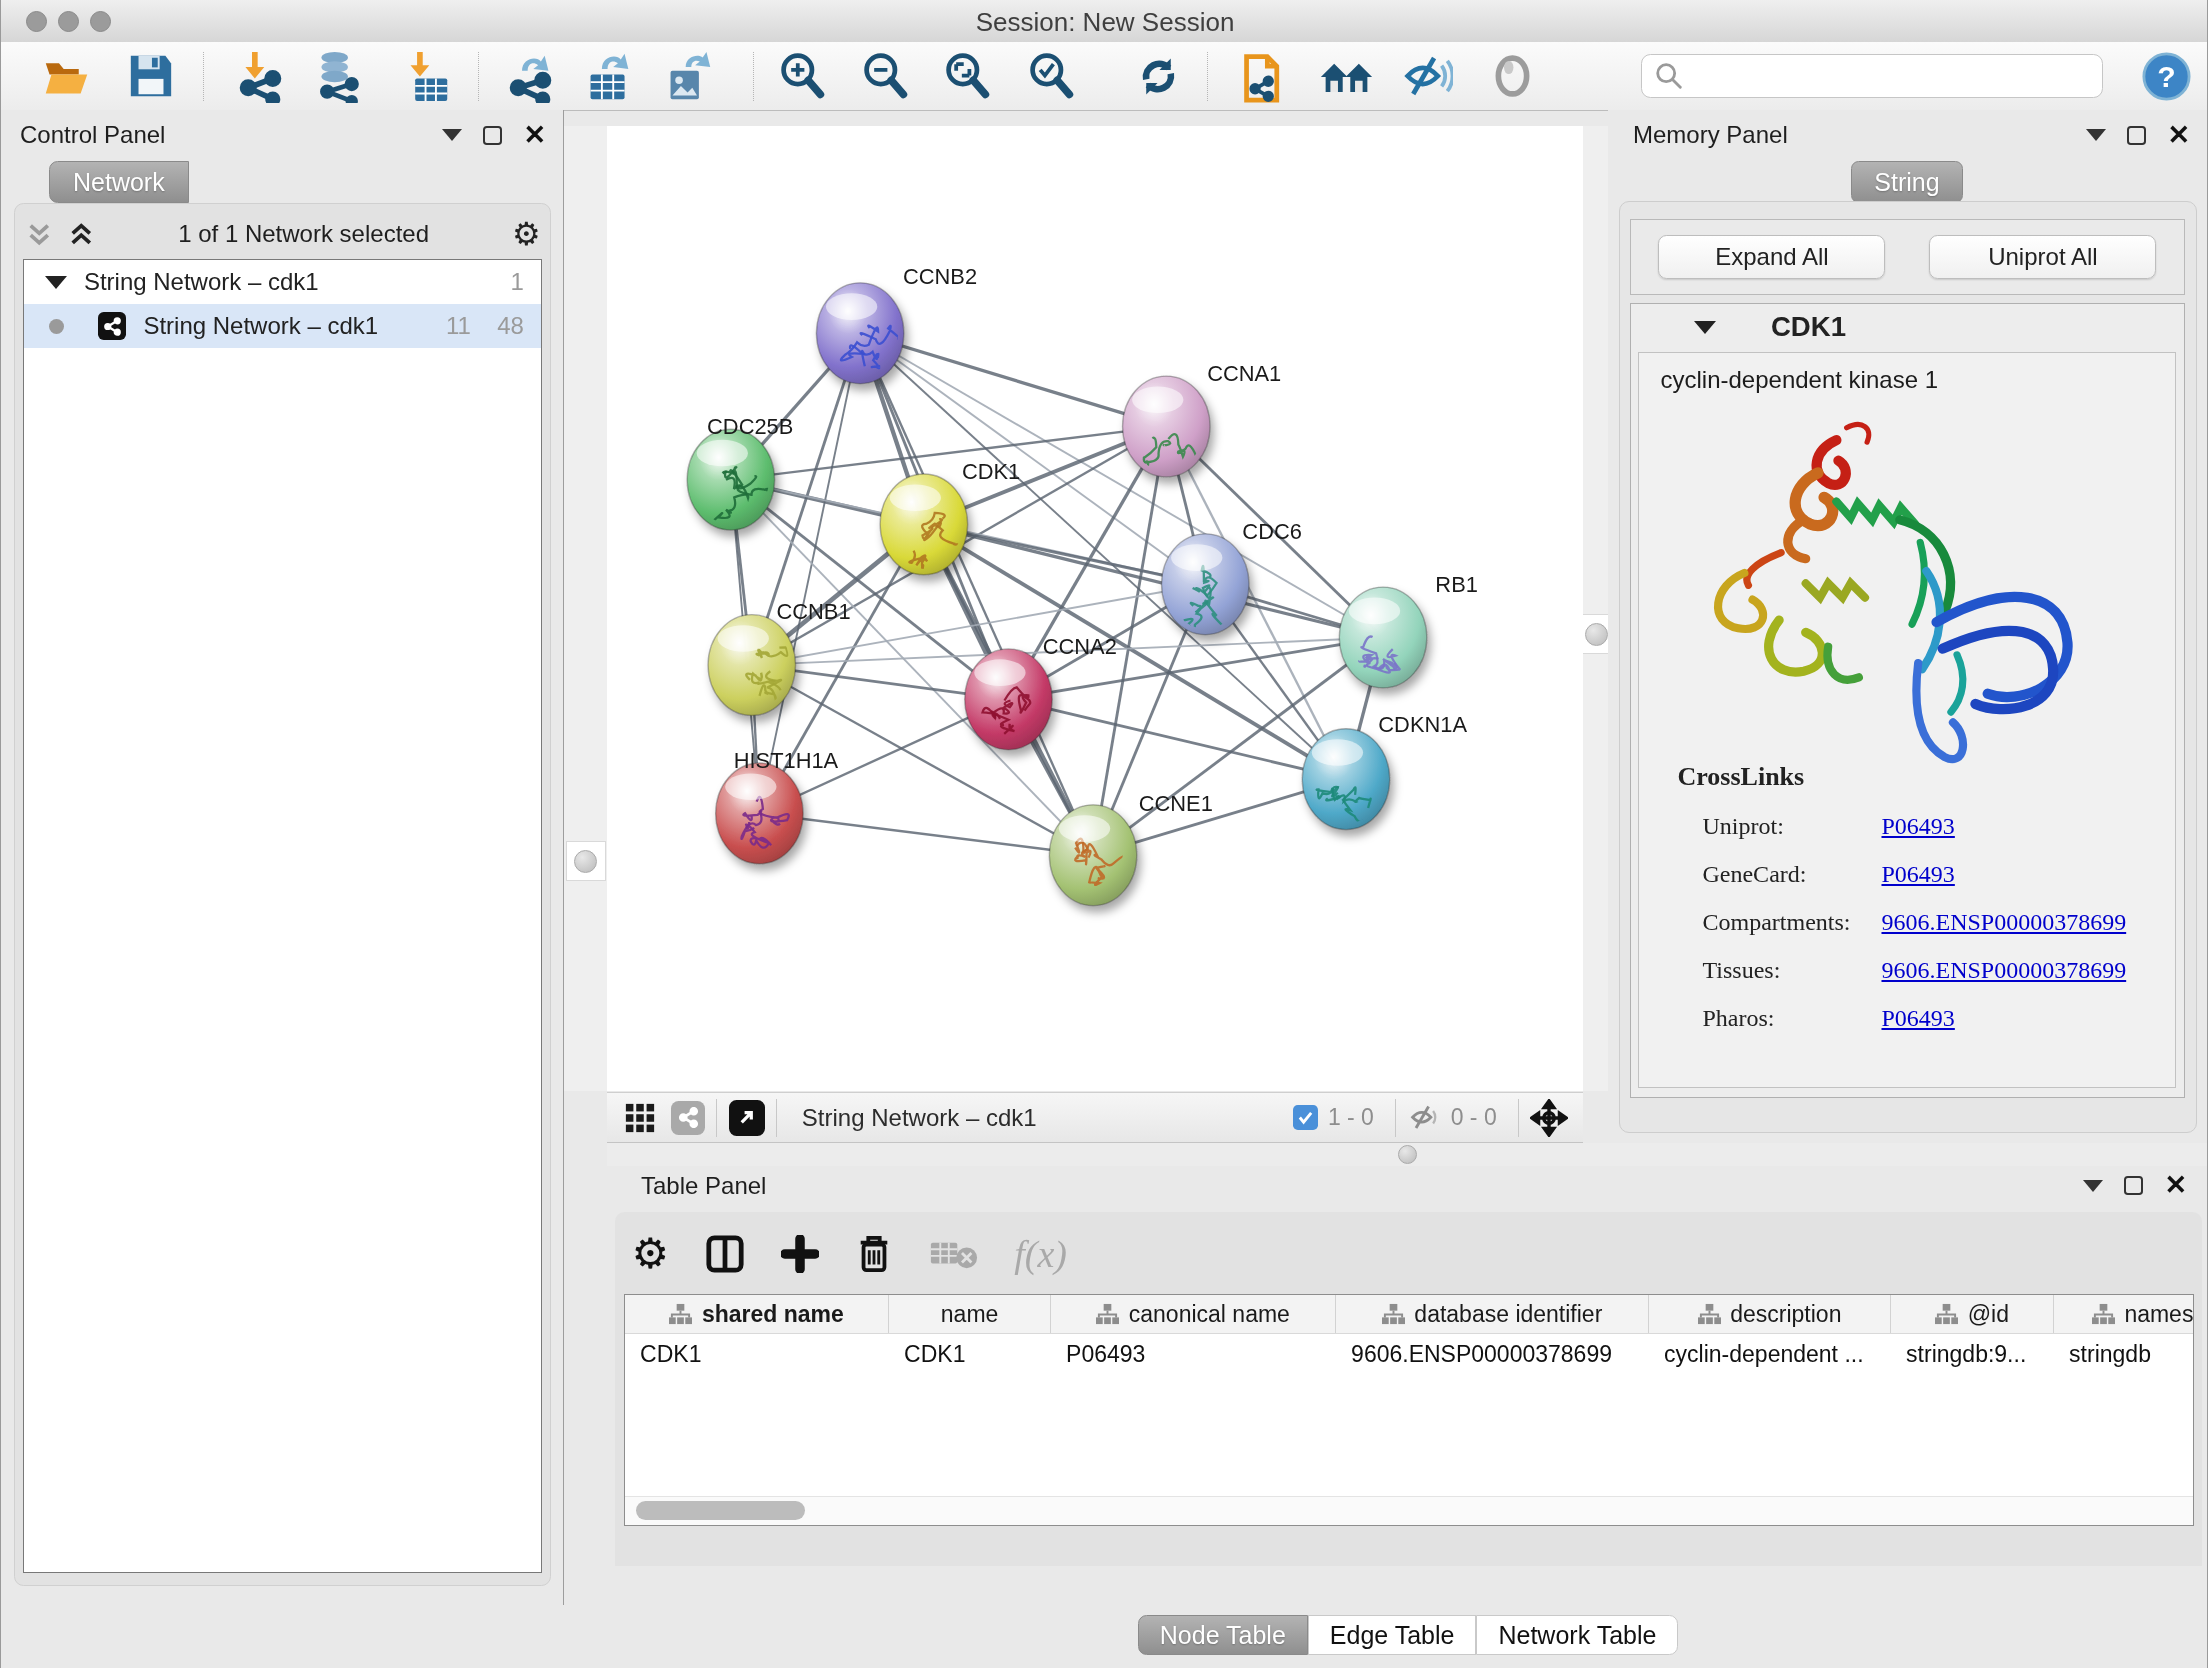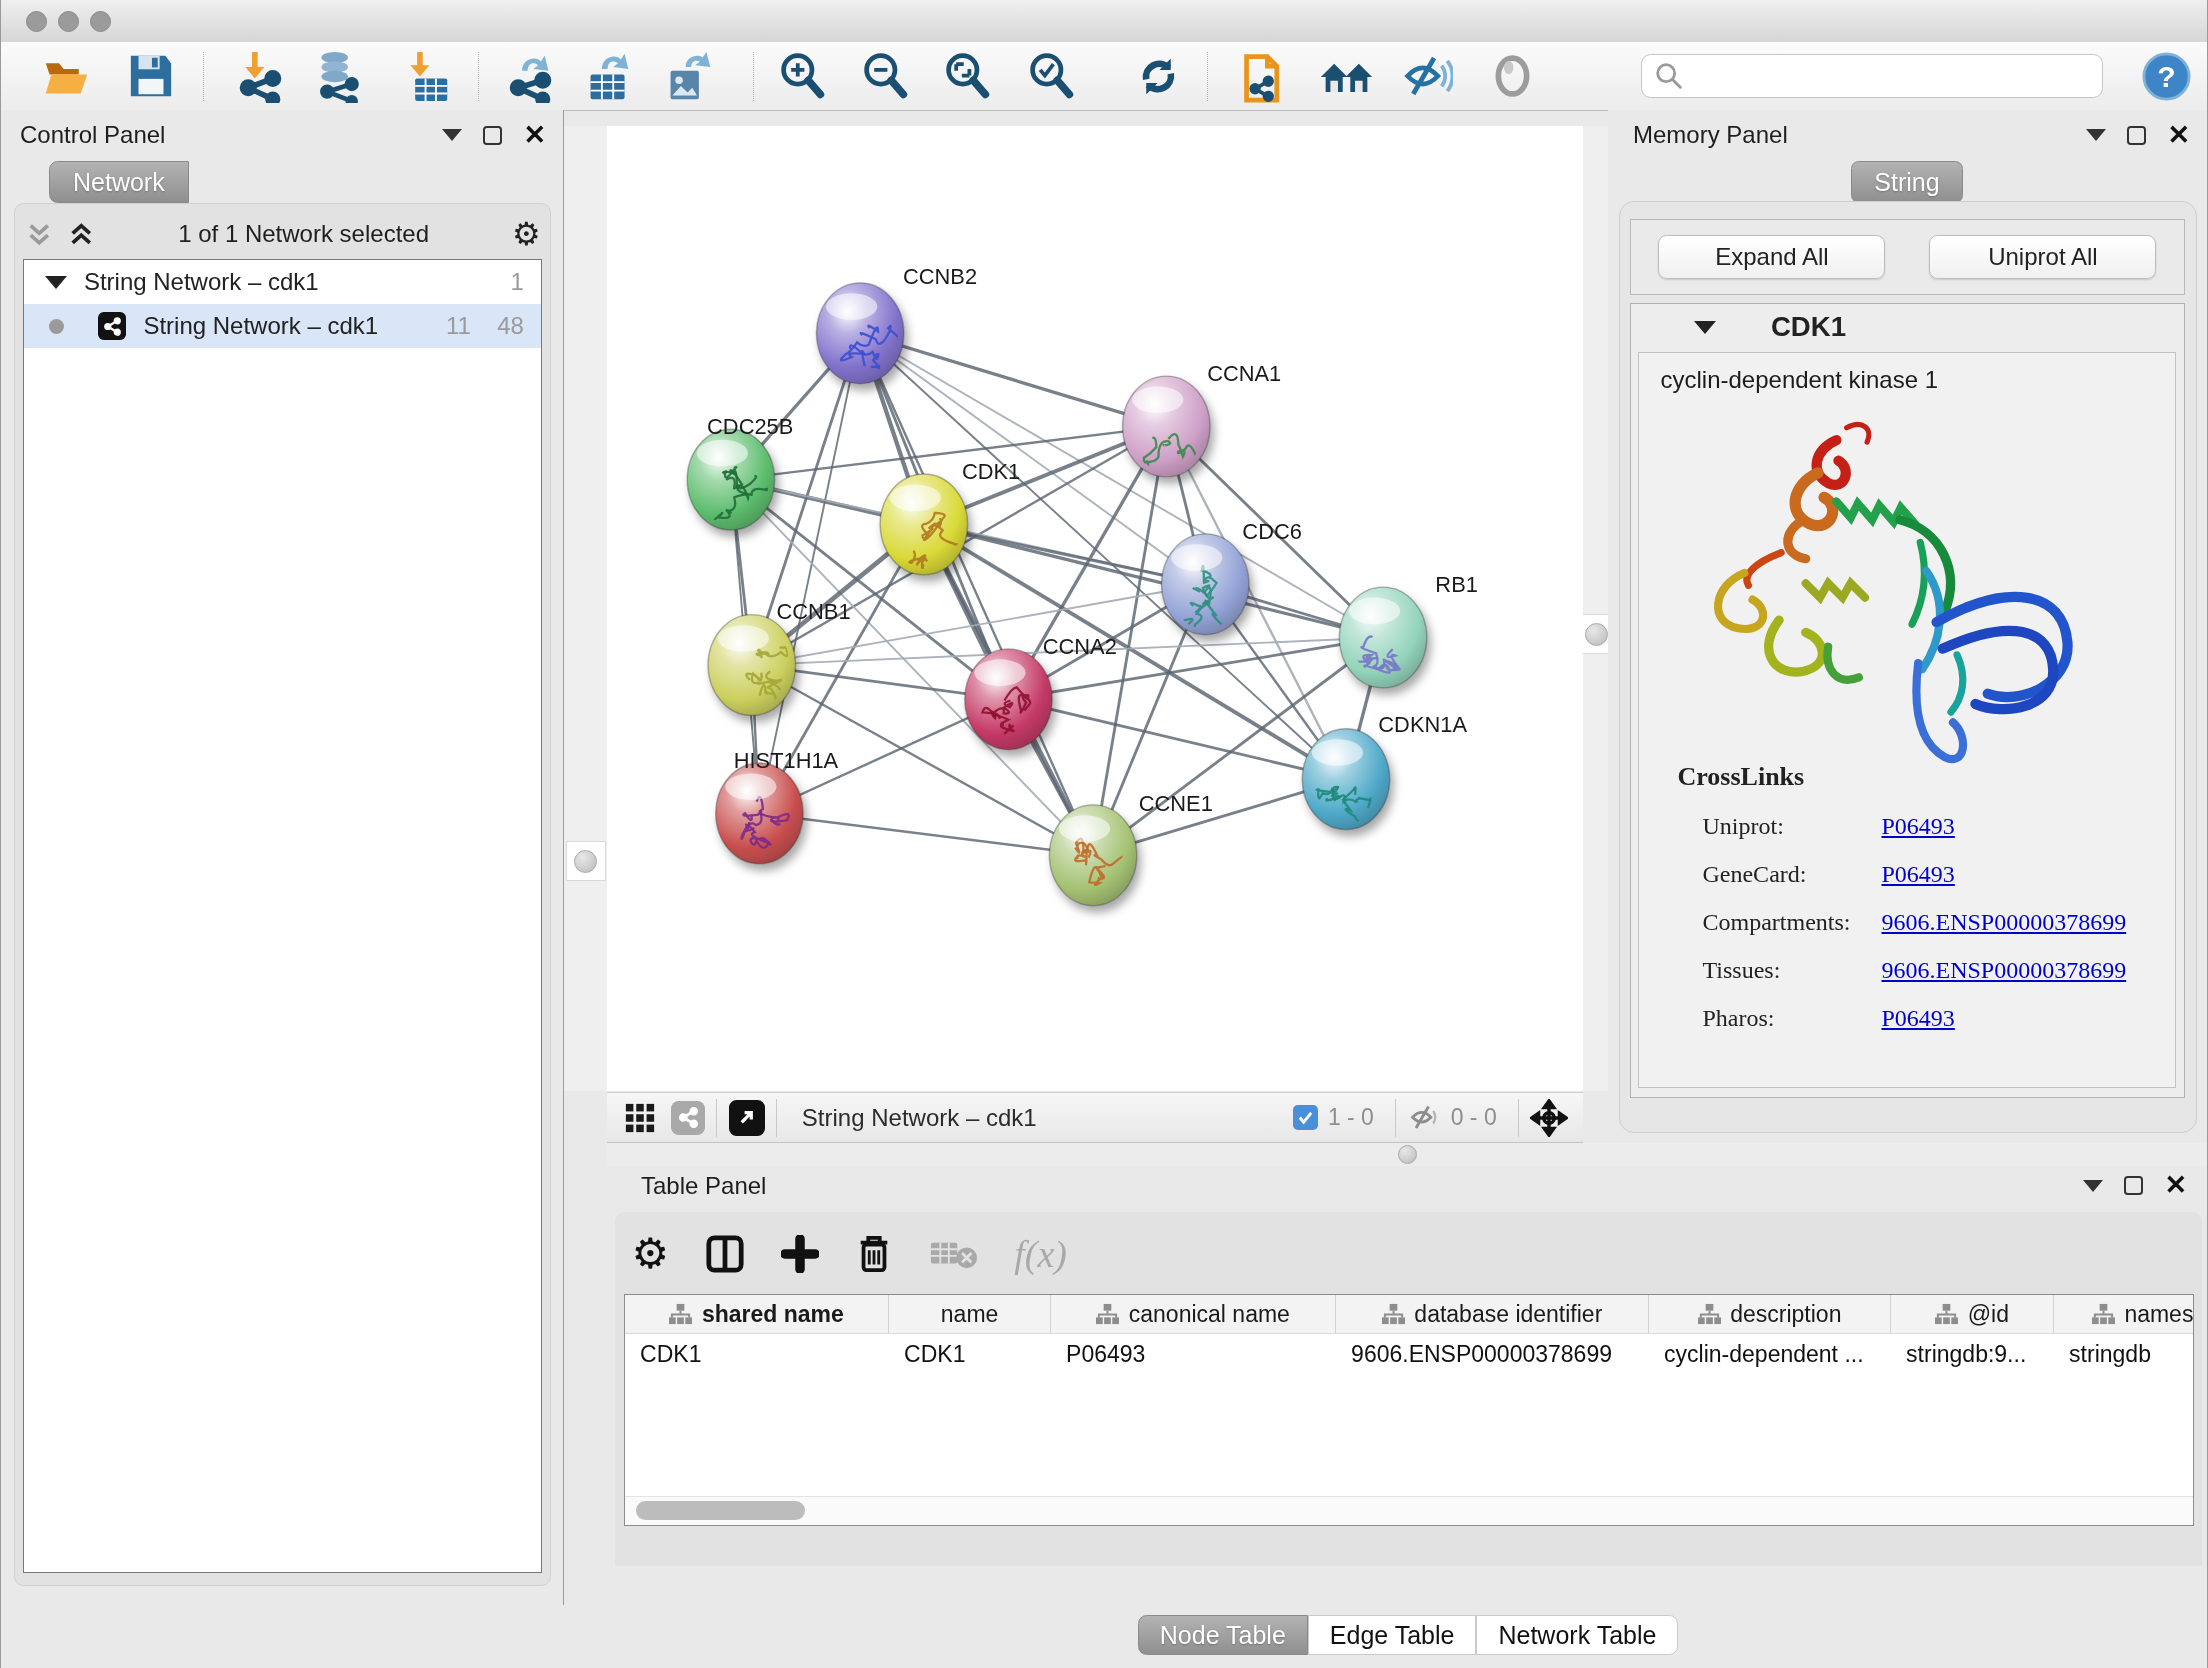--- a/index.html
+++ b/index.html
@@ -66,21 +66,21 @@
   .vt-sep{width:0;height:38px;border-left:1px solid #c8c8c8;margin:0 11.4px;}
   #vt-title{font-size:24px;color:#2c2c2c;margin-left:13.3px;flex:1;}
   .vt-count{font-size:23px;color:#8d8d8d;margin:0 9.5px;}
   #vt-checkbox{width:25px;height:25px;background:#4a90d9;border-radius:4.8px;display:flex;
     align-items:center;justify-content:center;margin-left:5.7px;}
   
   #results-panel{left:1607px;top:110px;width:601px;height:1033px;background:#e9e9e9;}
   #rp-header{position:absolute;left:25px;top:11.4px;right:19px;display:flex;justify-content:space-between;align-items:center;}
   #rp-tab{position:absolute;left:243px;top:51px;width:112px;border-radius:7.6px 7.6px 7.6px 7.6px;}
   #rp-body{position:absolute;left:11.4px;top:91px;width:576px;height:930px;background:#e6e6e6;
-    border:1px solid #cdcdcd;border-radius:15px;}
+    border:1px solid #cdcdcd;border-radius:10px;}
   #rp-buttons{position:absolute;left:9.5px;top:17px;width:555px;height:76px;background:#eaeaea;
     border:1px solid #b9b9b9;display:flex;align-items:center;justify-content:center;gap:44px;box-sizing:border-box;}
   .rp-btn{min-width:175px;height:42px;background:linear-gradient(#ffffff,#f0f0f0);
     border:1px solid #bdbdbd;border-radius:8.6px;font-size:24px;display:flex;align-items:center;
     justify-content:center;padding:0 25px;box-shadow:0 1px 1.9px rgba(0,0,0,.15);}
   #gene-box{position:absolute;left:9.5px;top:101px;width:555px;height:795px;border:1px solid #b0b0b0;
     background:#ededed;box-sizing:border-box;}
   #gene-header{height:46px;display:flex;align-items:center;}
   #gene-symbol{font-size:27.6px;font-weight:bold;margin-left:55px;}
   #gene-inner{position:absolute;left:7.6px;top:48px;right:7.6px;bottom:9.5px;border:1px solid #c2c2c2;
@@ -121,20 +121,21 @@
 </style>
 </head>
 <body>
 
 <div id="app">
 
   <div id="titlebar" class="abs">
     <div class="tl-dot" style="left:25px"></div>
     <div class="tl-dot" style="left:57px"></div>
     <div class="tl-dot" style="left:89px"></div>
+    <div id="win-title">Session: New Session</div>
   </div>
 
   <div id="toolbar" class="abs">
     <div class="tb-btn" style="left:38px">
       <svg width="49" height="49" viewBox="0 0 52 52">
           <path d="M4 12 h14 l5 6 h16 v6 H8 z" fill="#b9690e"></path>
           <path d="M10 24 h38 l-7 20 H4 z" fill="#f5b041"></path>
         </svg>
     </div>
     <div class="tb-btn" style="left:122px">

